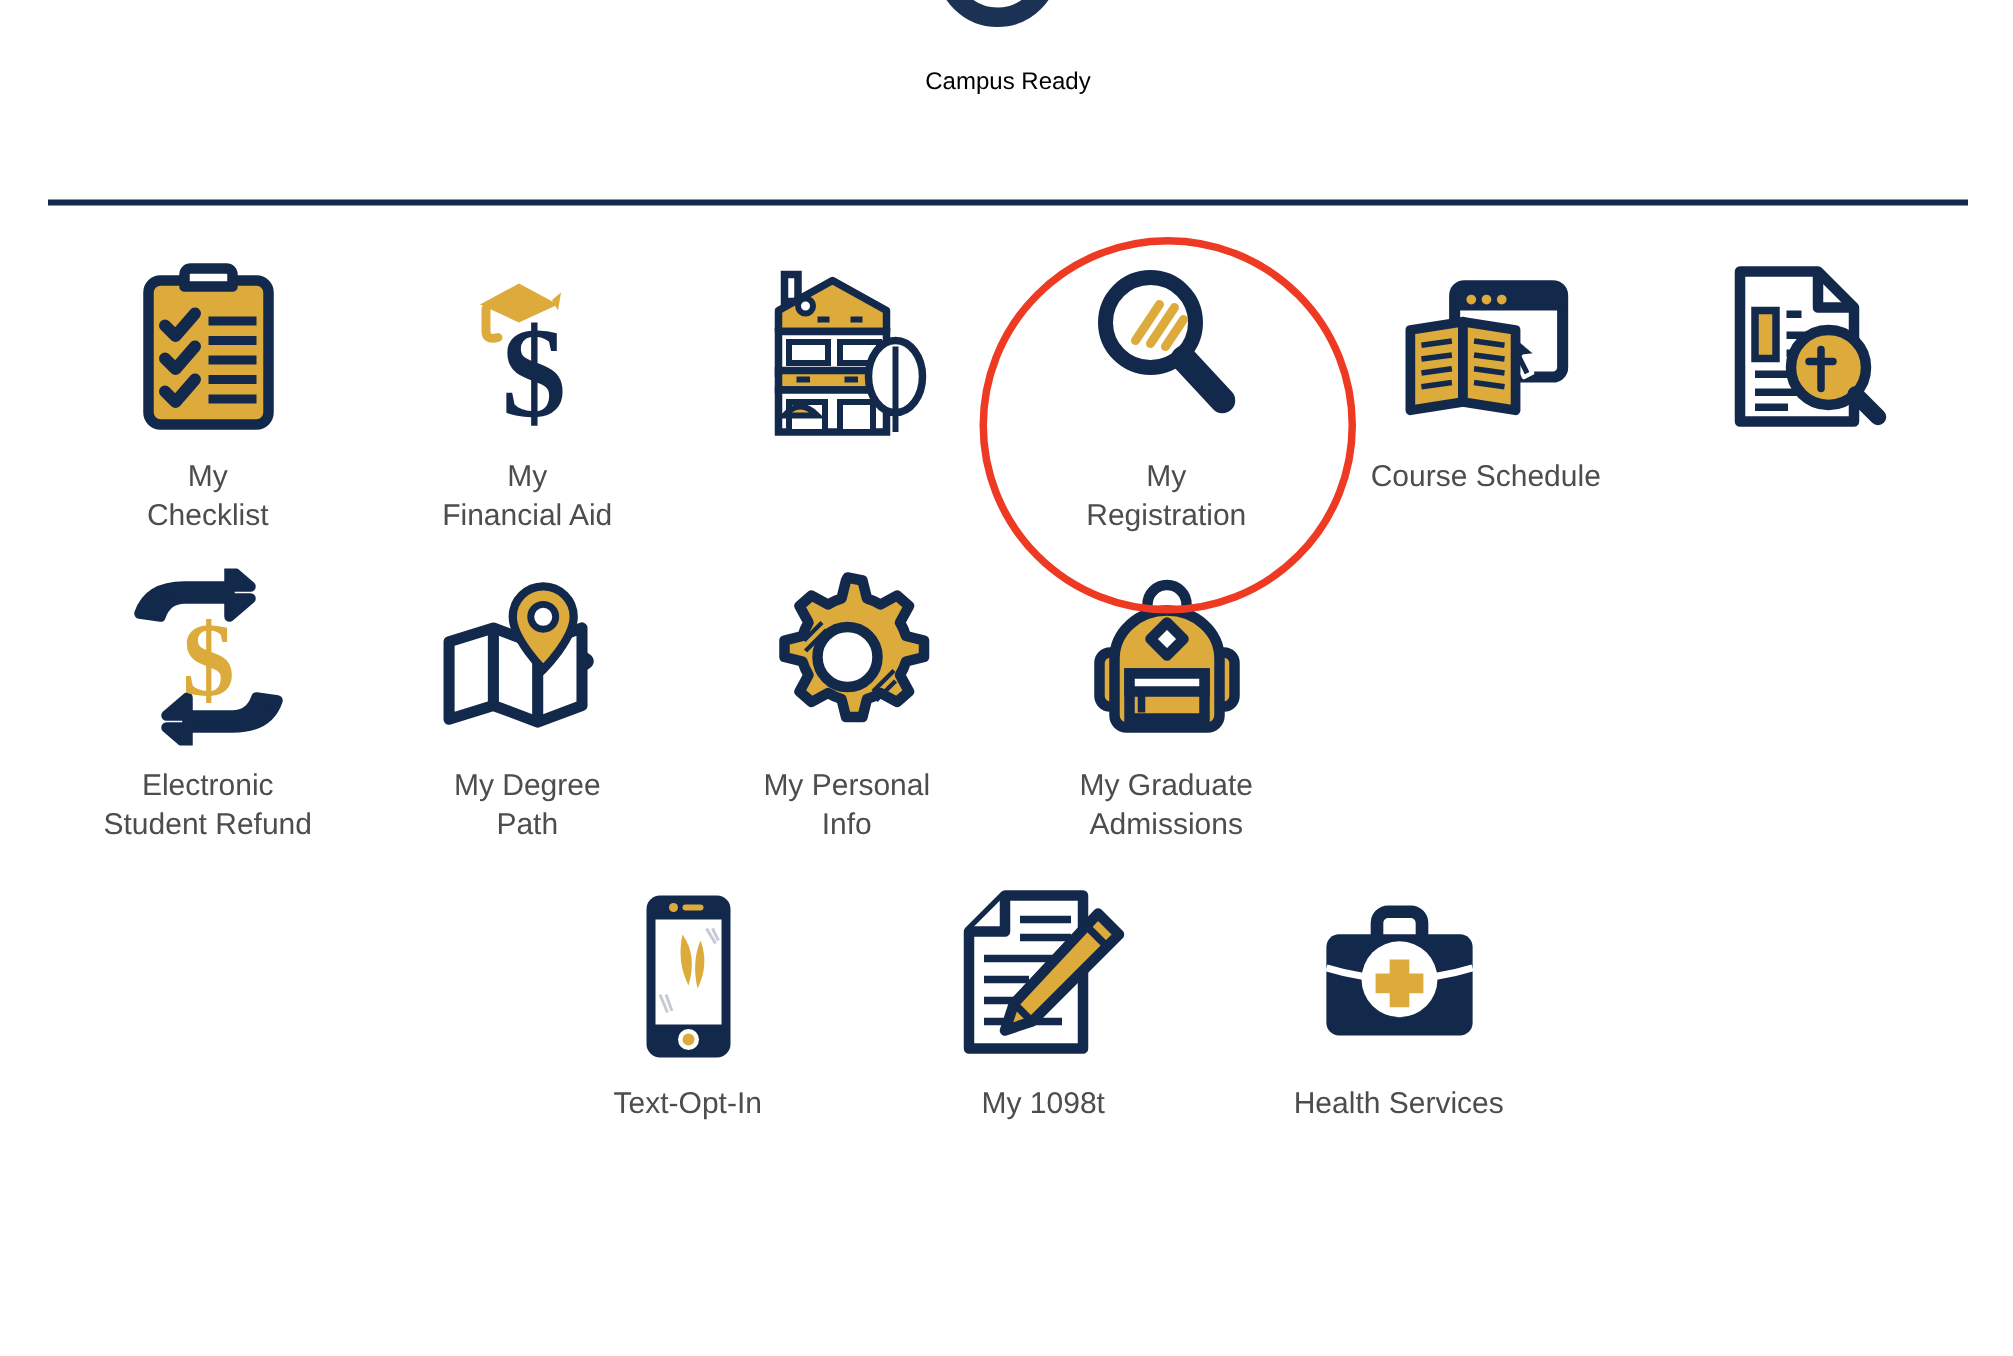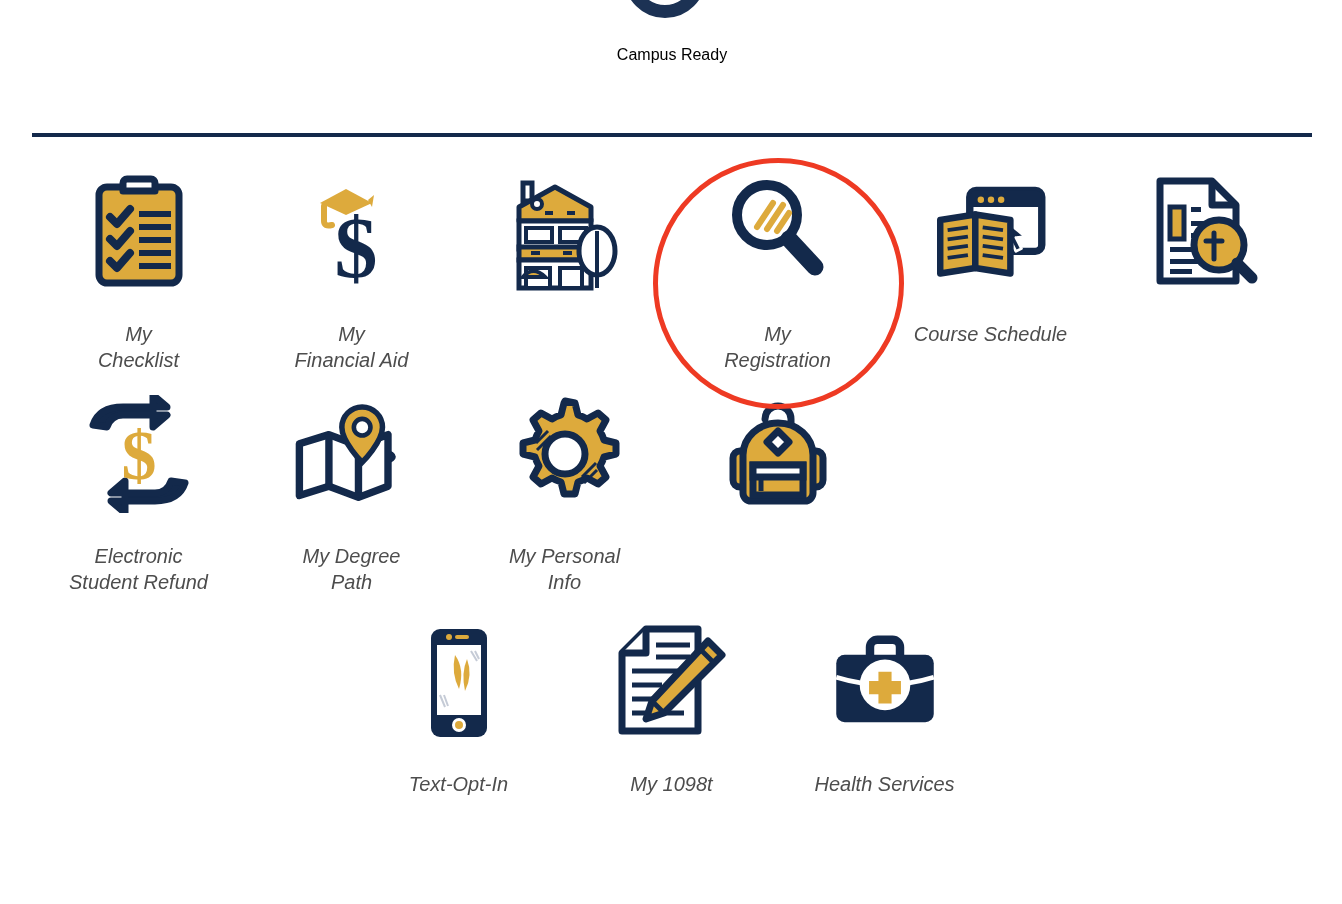--- a/index.html
+++ b/index.html
@@ -72,35 +72,34 @@
   .tile .tile-icon {
     width: 120px;
     height: 130px;
     margin: 0 auto;
     display: flex;
     align-items: center;
     justify-content: center;
   }
   .tile .tile-icon svg { display: block; }
   .tile .tile-label {
-    margin-top: 24px;
+    margin-top: 8px;
     font-size: 20px;
     line-height: 26px;
     color: #4D4D4D;
     font-family: "Liberation Sans", sans-serif;
     white-space: pre-line;
-    font-style: italic;
   }
 
   
   .row-2 { margin-top: 0px; }
   .row-3 { margin-top: 6px; }
 
   
-  .row-3 { padding-left: 320px; }
+  .row-3 { padding-left: 320px; gap: 24px; }
 
   
   #annotation-circle {
     position: absolute;
     left: 653px; top: 158px;
     width: 251px; height: 251px;
     border: 5px solid #EE3A23;
     border-radius: 50%;
     box-sizing: border-box;
     pointer-events: none;
@@ -292,20 +291,22 @@
           <path d="M46 24 a13 13 0 0 1 26 0 v6" fill="none" stroke="#13294B" stroke-width="7" stroke-linecap="round"></path>
           <rect x="14" y="56" width="14" height="36" rx="7" fill="#DDAA3C" stroke="#13294B" stroke-width="7"></rect>
           <rect x="90" y="56" width="14" height="36" rx="7" fill="#DDAA3C" stroke="#13294B" stroke-width="7"></rect>
           <path d="M24 60 a35 32 0 0 1 70 0 v38 a8 8 0 0 1 -8 8 h-54 a8 8 0 0 1 -8 -8 z" fill="#DDAA3C" stroke="#13294B" stroke-width="7" stroke-linejoin="round"></path>
           <path d="M59 36 L70 47 L59 58 L48 47 Z" fill="#FFFFFF" stroke="#13294B" stroke-width="7" stroke-linejoin="round"></path>
           <rect x="34" y="70" width="50" height="30" fill="#DDAA3C" stroke="#13294B" stroke-width="7"></rect>
           <rect x="34" y="70" width="50" height="12" fill="#FFFFFF" stroke="#13294B" stroke-width="7"></rect>
           <line x1="42" y1="82" x2="42" y2="96" stroke="#13294B" stroke-width="5"></line>
         </svg>
       </div>
+      <div class="tile-label">My Graduate
+Admissions</div>
     </div>
 
   </div>
 
   <div class="tile-row row-3">
 
     <div class="tile">
       <div class="tile-icon">
         <svg width="80" height="118" viewBox="0 0 80 118">
           <rect x="12" y="6" width="56" height="108" rx="9" fill="#13294B"></rect>

